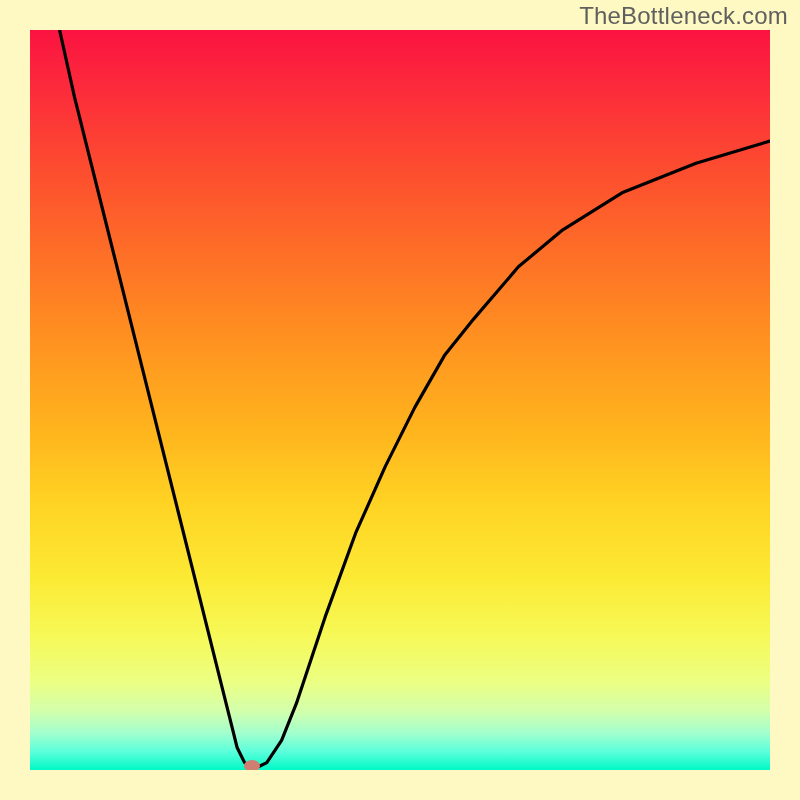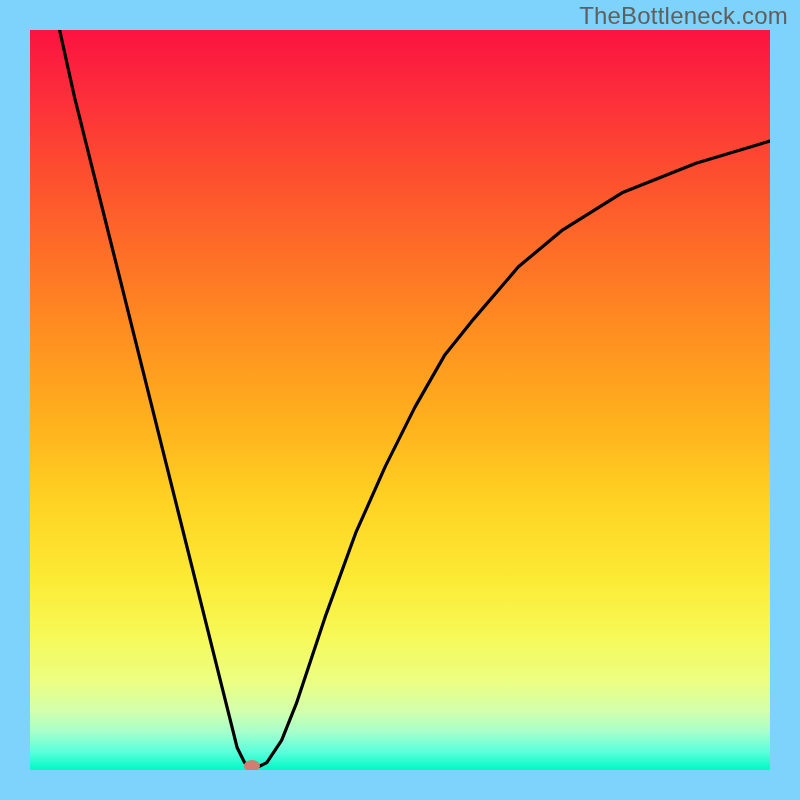--- a/index.html
+++ b/index.html
@@ -8,21 +8,21 @@
     width: 800px;
     height: 800px;
     background: #000;
     font-family: Arial, Helvetica, sans-serif;
     overflow: hidden;
   }
   .frame {
     position: relative;
     width: 800px;
     height: 800px;
-    background: #7dd3fc;
+    background: #fef9c3;
   }
   .watermark {
     position: absolute;
     top: 2px;
     right: 12px;
     color: #5f5f5f;
     font-size: 24px;
     font-weight: 500;
     letter-spacing: 0.2px;
     user-select: none;

